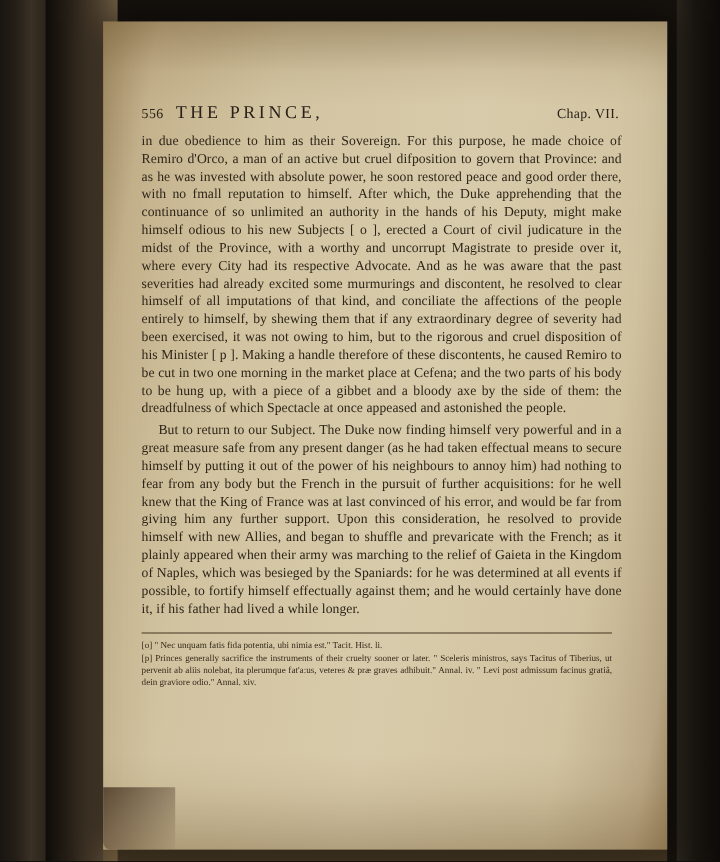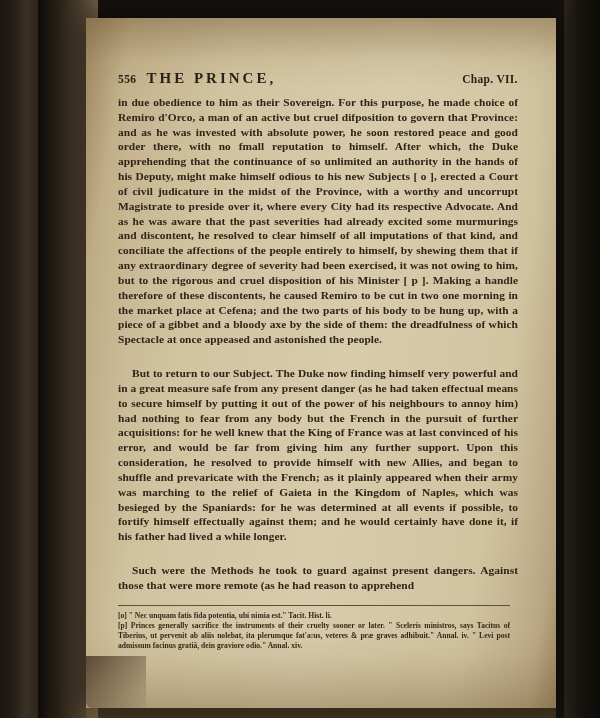--- a/index.html
+++ b/index.html
@@ -63,24 +63,23 @@
     left: 86px; bottom: 10px;
     width: 60px; height: 52px;
     background: linear-gradient(135deg, rgba(60,40,26,0.75), rgba(110,80,50,0.05));
     border-radius: 0 0 0 6px;
     pointer-events: none;
   }
 
   .content {
     position: absolute;
     left: 118px;
-    top: 70px;
+    top: 86px;
     width: 400px;
     color: #2a2118;
-    font-weight: bold;
   }
 
   .header-row {
     display: flex;
     align-items: baseline;
     justify-content: space-between;
     margin-bottom: 8px;
   }
   .folio {
     font-size: 11.5px;
@@ -104,21 +103,21 @@
     margin: 0;
     font-size: 11.4px;
     line-height: 1.30;
     text-align: justify;
     text-justify: inter-word;
     letter-spacing: 0.05px;
     color: #2e2519;
   }
   .body-text p.indent {
     text-indent: 14px;
-    margin-top: 19px;
+    margin-top: 4px;
   }
 
   .notes {
     margin-top: 12px;
     padding-top: 5px;
     border-top: 1px solid #5d4f38;
     width: 392px;
   }
   .notes p {
     margin: 0;
@@ -150,21 +149,20 @@
 
     <div class="header-row">
       <div class="folio">556</div>
       <div class="running-title">THE PRINCE,</div>
       <div class="chapter-label">Chap. VII.</div>
     </div>
 
     <div class="body-text">
       <p>in due obedience to him as their Sovereign.  For this purpose, he made choice of Remiro d'Orco, a man of an active but cruel difposition to govern that Province: and as he was invested with absolute power, he soon restored peace and good order there, with no fmall reputation to himself.  After which, the Duke apprehending that the continuance of so unlimited an authority in the hands of his Deputy, might make himself odious to his new Subjects [ o ], erected a Court of civil judicature in the midst of the Province, with a worthy and uncorrupt Magistrate to preside over it, where every City had its respective Advocate.  And as he was aware that the past severities had already excited some murmurings and discontent, he resolved to clear himself of all imputations of that kind, and conciliate the affections of the people entirely to himself, by shewing them that if any extraordinary degree of severity had been exercised, it was not owing to him, but to the rigorous and cruel disposition of his Minister [ p ].  Making a handle therefore of these discontents, he caused Remiro to be cut in two one morning in the market place at Cefena; and the two parts of his body to be hung up, with a piece of a gibbet and a bloody axe by the side of them: the dreadfulness of which Spectacle at once appeased and astonished the people.</p>
       <p class="indent">But to return to our Subject.  The Duke now finding himself very powerful and in a great measure safe from any present danger (as he had taken effectual means to secure himself by putting it out of the power of his neighbours to annoy him) had nothing to fear from any body but the French in the pursuit of further acquisitions: for he well knew that the King of France was at last convinced of his error, and would be far from giving him any further support.  Upon this consideration, he resolved to provide himself with new Allies, and began to shuffle and prevaricate with the French; as it plainly appeared when their army was marching to the relief of Gaieta in the Kingdom of Naples, which was besieged by the Spaniards: for he was determined at all events if possible, to fortify himself effectually against them; and he would certainly have done it, if his father had lived a while longer.</p>
-      <p class="indent">Such were the Methods he took to guard against present dangers.  Against those that were more remote (as he had reason to apprehend</p>
     </div>
 
     <div class="notes">
       <p>[o]  " Nec unquam fatis fida potentia, ubi nimia est."  Tacit. Hist. li.</p>
       <p>[p]  Princes generally sacrifice the instruments of their cruelty sooner or later.  " Sceleris ministros, says Tacitus of Tiberius, ut pervenit ab aliis nolebat, ita plerumque fat'a:us, veteres &amp; præ graves adhibuit."  Annal. iv.   " Levi post admissum facinus gratiâ, dein graviore odio."  Annal. xiv.</p>
     </div>
 
   </div>
 </div>
 

